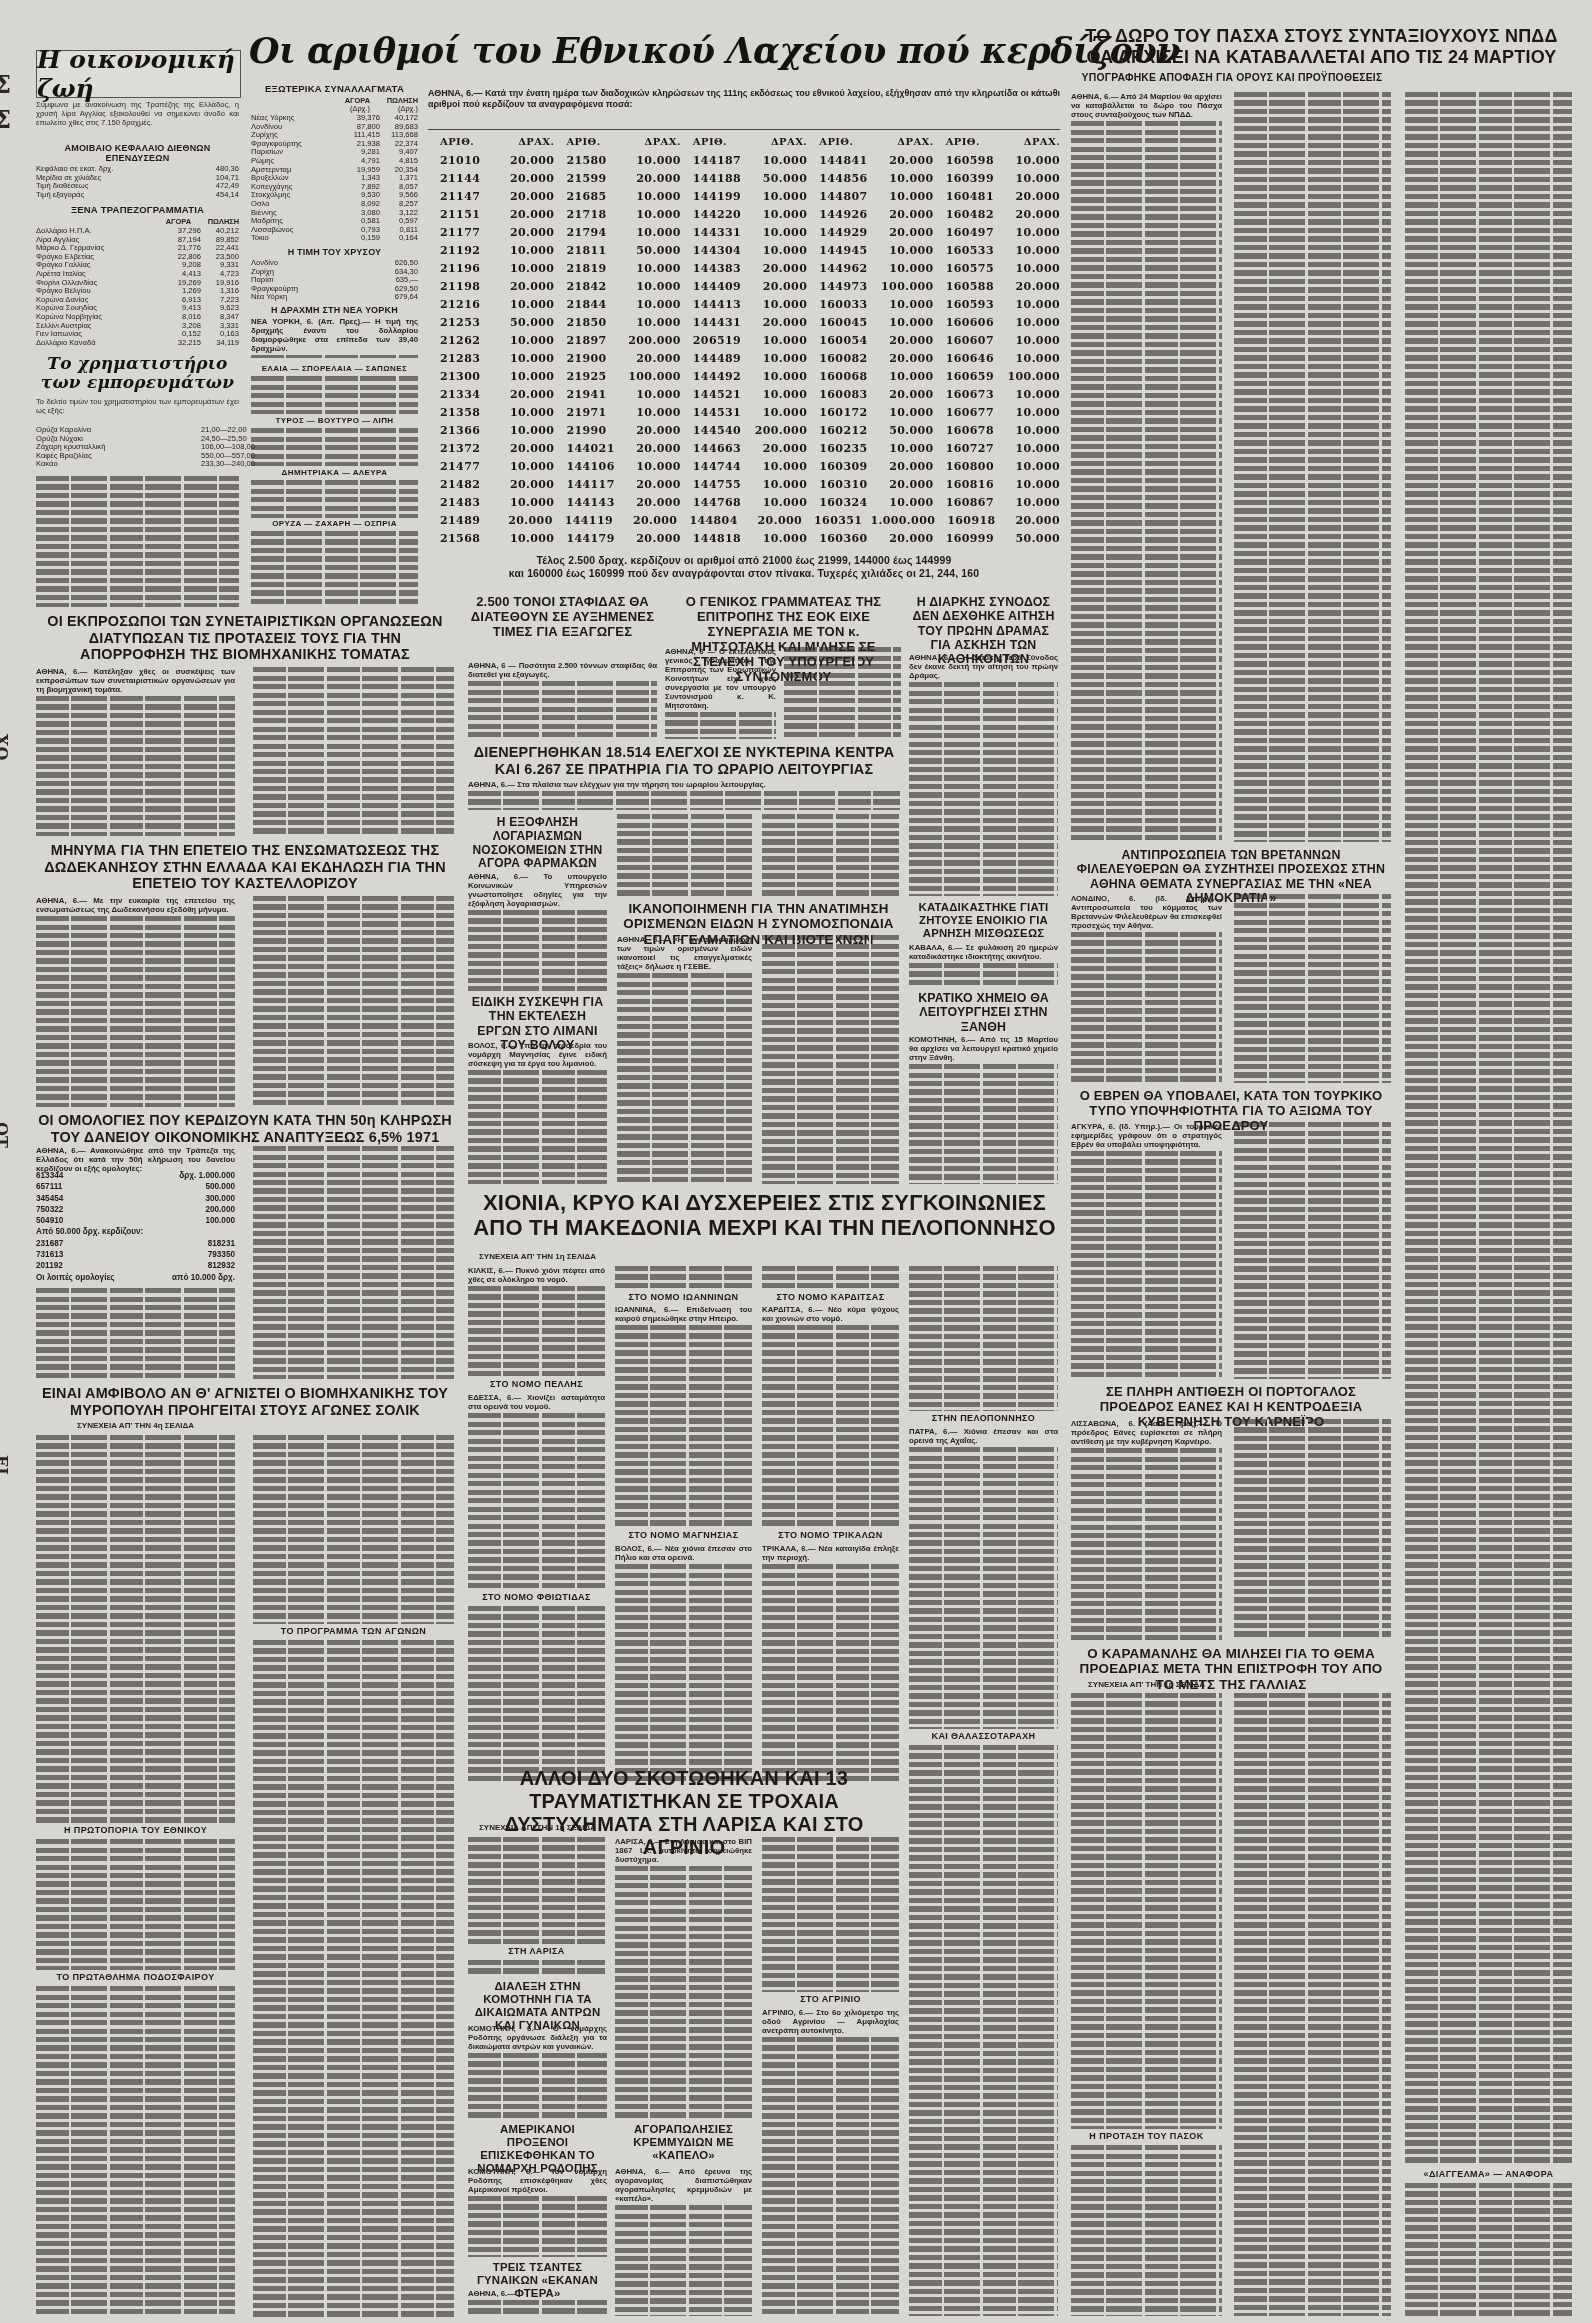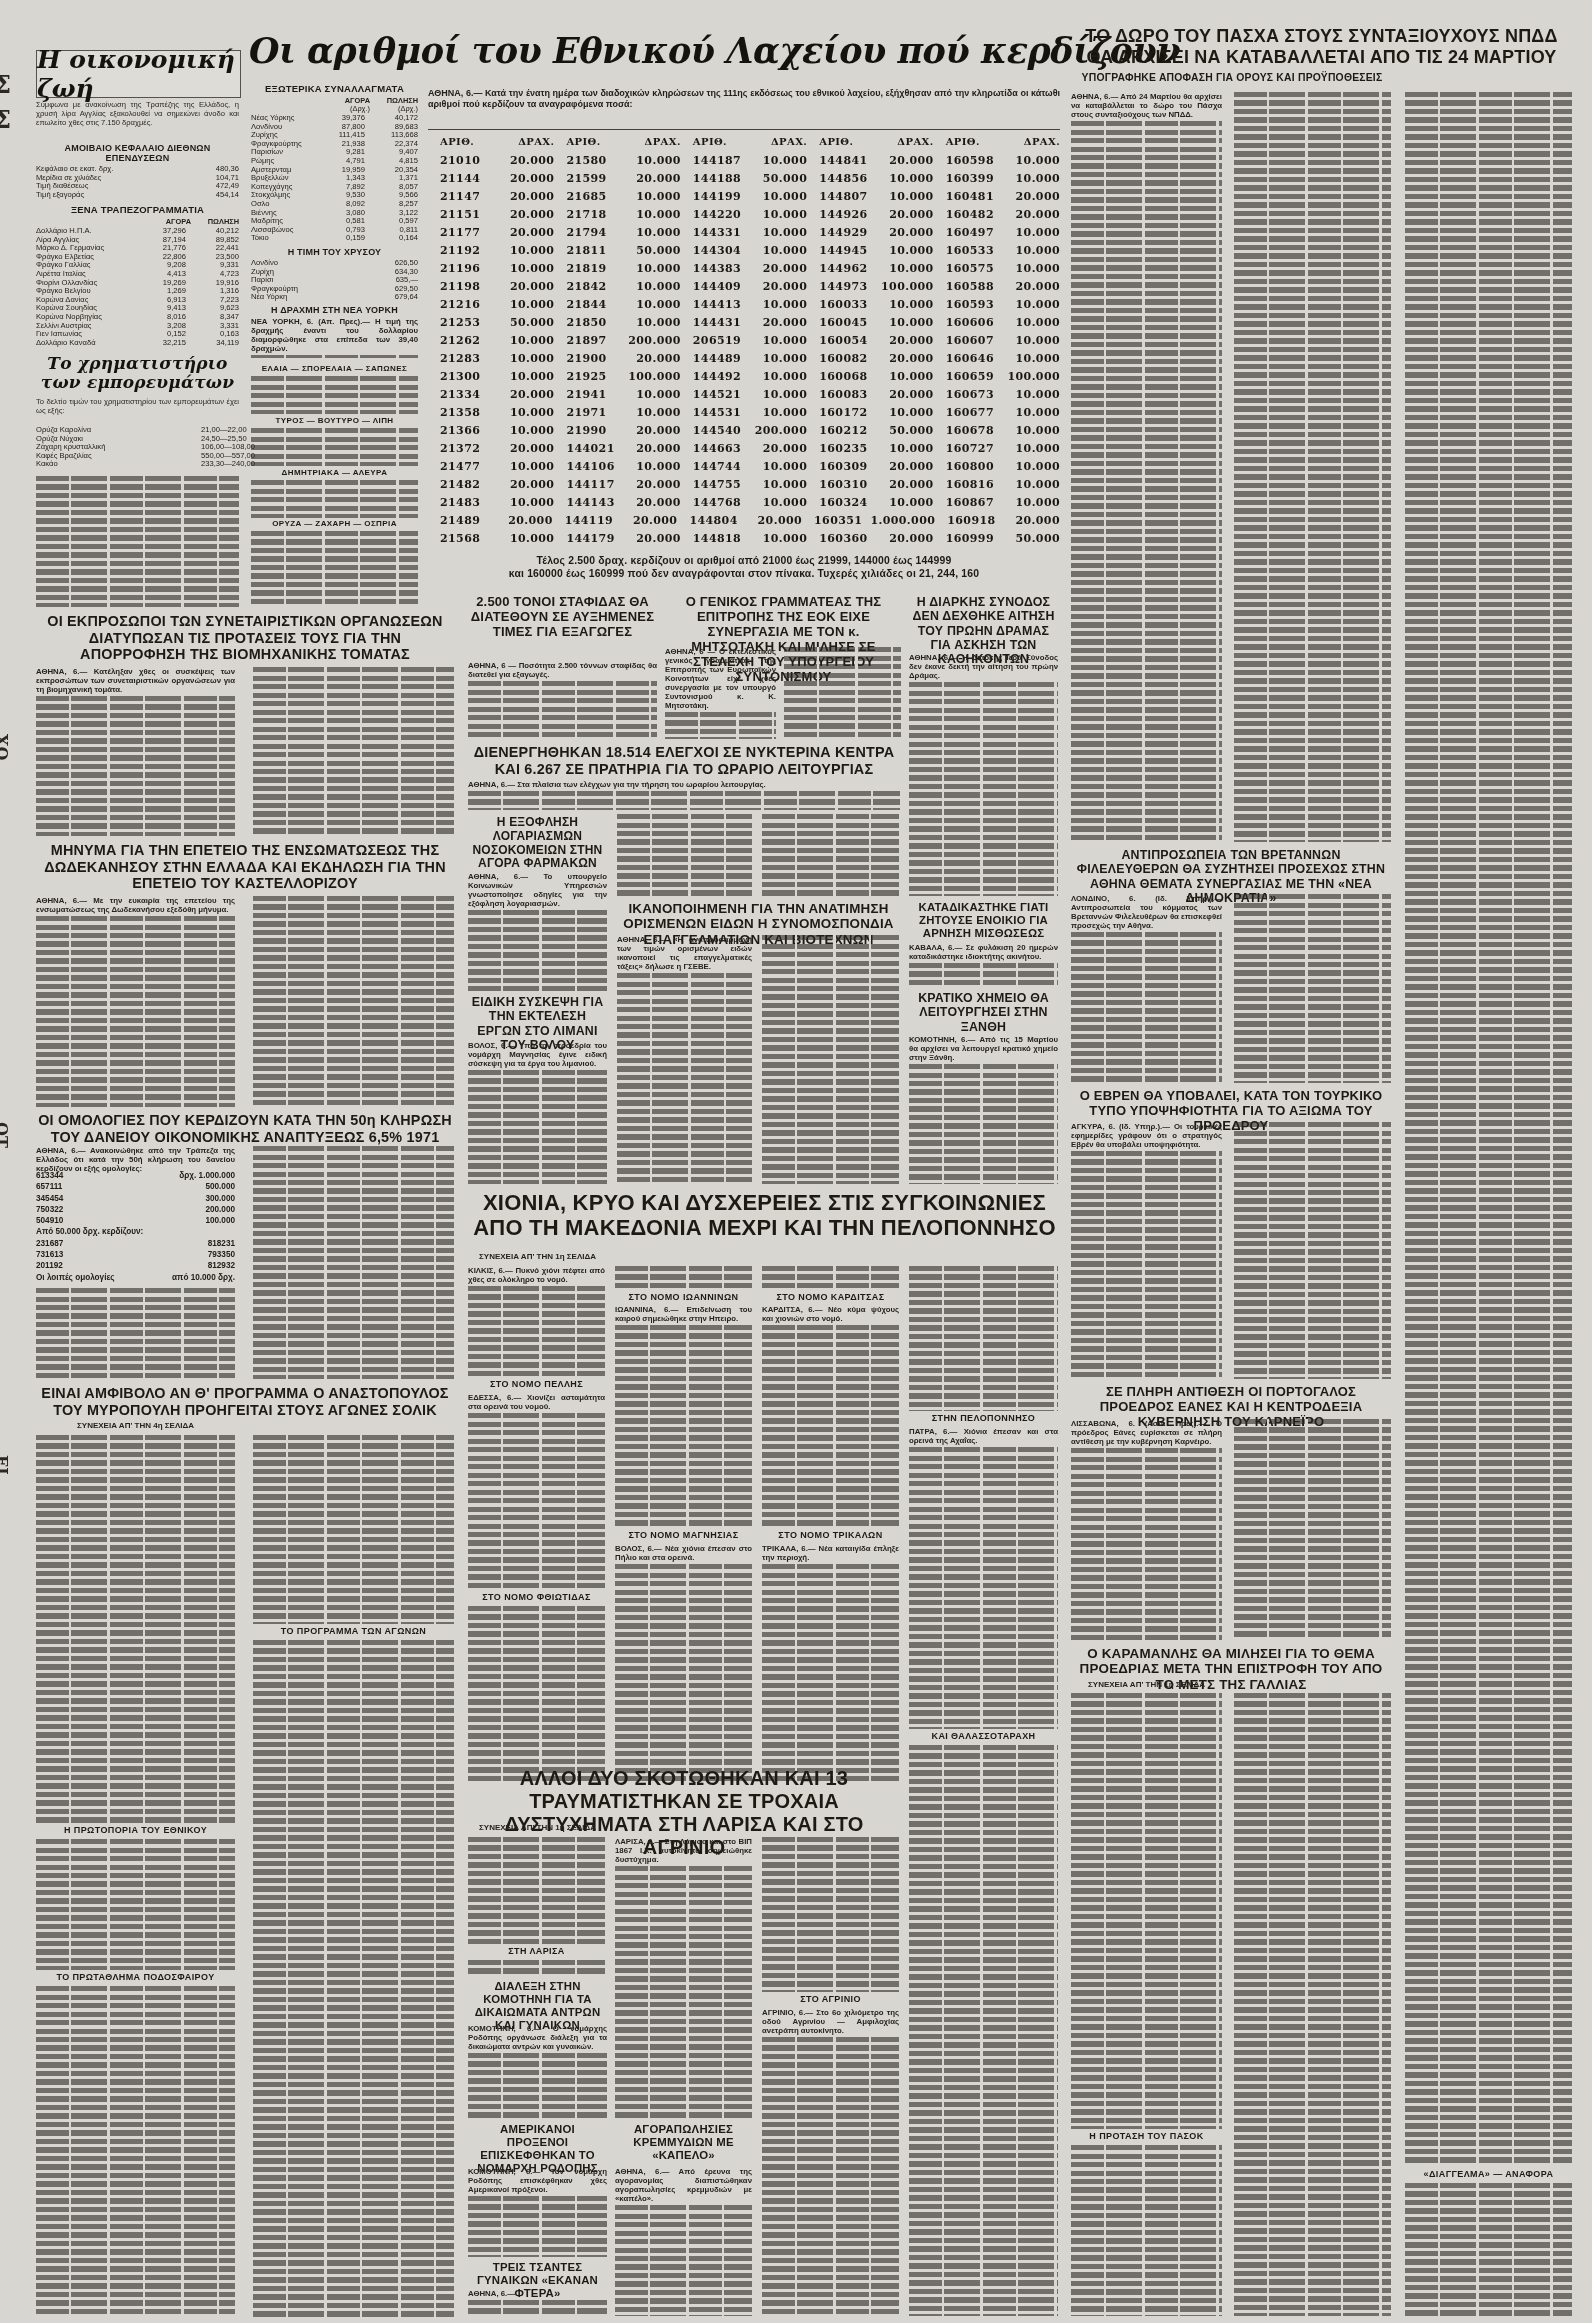--- a/index.html
+++ b/index.html
@@ -13,21 +13,21 @@
   .story-body{display:flex;flex-direction:column;}
   .story-body .gk{flex:1 1 auto;}
   .dl{font-size:7.8px;line-height:9px;font-weight:700;color:#26231d;margin-bottom:2px;text-align:justify;}
   .hd{font-weight:700;text-align:center;line-height:1.15;color:#1d1a14;letter-spacing:0.2px;}
   .hd-it{font-family:"DejaVu Serif",serif;font-style:italic;font-weight:700;color:#15130d;}
   .sub{font-weight:700;font-size:9px;text-align:center;letter-spacing:0.4px;color:#1d1a14;}
   .cont{font-weight:700;font-size:8px;text-align:center;color:#26231d;}
   .note{font-size:7.6px;line-height:8.8px;text-align:justify;color:#2a2722;}
   .rule{background:#45423b;}
   
-  .fin .trow{display:flex;justify-content:space-between;font-size:7.6px;line-height:8.6px;white-space:nowrap;gap:15px;}
+  .fin .trow{display:flex;justify-content:space-between;font-size:7.6px;line-height:8.6px;white-space:nowrap;}
   .fin .tcell:first-child{flex:1;text-align:left;overflow:hidden;}
   .fin .tcell:not(:first-child){width:38px;text-align:right;}
   .colhead{display:flex;justify-content:flex-end;font-size:7.4px;font-weight:700;gap:10px;}
   .colhead span{width:38px;text-align:right;}
   
   .lot .trow{display:flex;font-family:"DejaVu Serif",serif;font-weight:700;font-size:11px;line-height:18px;letter-spacing:0.4px;color:#1b1812;}
   .lot .tcell{flex:1;text-align:right;white-space:nowrap;}
   .lot .tcell:nth-child(odd){text-align:left;padding-left:12px;}
   .lothead .trow{font-size:10px;align-items:flex-end;}
   
@@ -826,21 +826,21 @@
         <span class="tcell">812932</span>
       </div>
       <div class="trow">
         <span class="tcell">Οι λοιπές ομολογίες</span>
         <span class="tcell">από 10.000 δρχ.</span>
       </div>
     </div>
   <div class="abs gk" style="left:36px;top:1288px;width:199px;height:92px;"></div>
   <div class="abs gk" style="left:253px;top:1146px;width:201px;height:233px;"></div>
 
-  <div class="abs hd" style="left:36px;top:1385px;width:418px;font-size:14.4px;">ΕΙΝΑΙ ΑΜΦΙΒΟΛΟ ΑΝ Θ' ΠΡΟΓΡΑΜΜΑ Ο ΑΝΑΣΤΟΠΟΥΛΟΣ ΤΟΥ ΜΥΡΟΠΟΥΛΗ ΠΡΟΗΓΕΙΤΑΙ ΣΤΟΥΣ ΑΓΩΝΕΣ ΣΟΛΙΚ</div>
+  <div class="abs hd" style="left:36px;top:1385px;width:418px;font-size:14.4px;">ΕΙΝΑΙ ΑΜΦΙΒΟΛΟ ΑΝ Θ' ΑΓΝΙΣΤΕΙ Ο ΒΙΟΜΗΧΑΝΙΚΗΣ ΤΟΥ ΜΥΡΟΠΟΥΛΗ ΠΡΟΗΓΕΙΤΑΙ ΣΤΟΥΣ ΑΓΩΝΕΣ ΣΟΛΙΚ</div>
   <div class="abs cont" style="left:36px;top:1421px;width:199px;">ΣΥΝΕΧΕΙΑ ΑΠ' ΤΗΝ 4η ΣΕΛΙΔΑ</div>
   <div class="abs gk" style="left:36px;top:1435px;width:199px;height:388px;"></div>
   <div class="abs sub" style="left:36px;top:1825px;width:199px;">Η ΠΡΩΤΟΠΟΡΙΑ ΤΟΥ ΕΘΝΙΚΟΥ</div>
   <div class="abs gk" style="left:36px;top:1839px;width:199px;height:131px;"></div>
   <div class="abs sub" style="left:36px;top:1972px;width:199px;">ΤΟ ΠΡΩΤΑΘΛΗΜΑ ΠΟΔΟΣΦΑΙΡΟΥ</div>
   <div class="abs gk" style="left:36px;top:1986px;width:199px;height:330px;"></div>
   <div class="abs gk" style="left:253px;top:1435px;width:201px;height:189px;"></div>
   <div class="abs sub" style="left:253px;top:1626px;width:201px;">ΤΟ ΠΡΟΓΡΑΜΜΑ ΤΩΝ ΑΓΩΝΩΝ</div>
   <div class="abs gk" style="left:253px;top:1640px;width:201px;height:677px;"></div>
 

